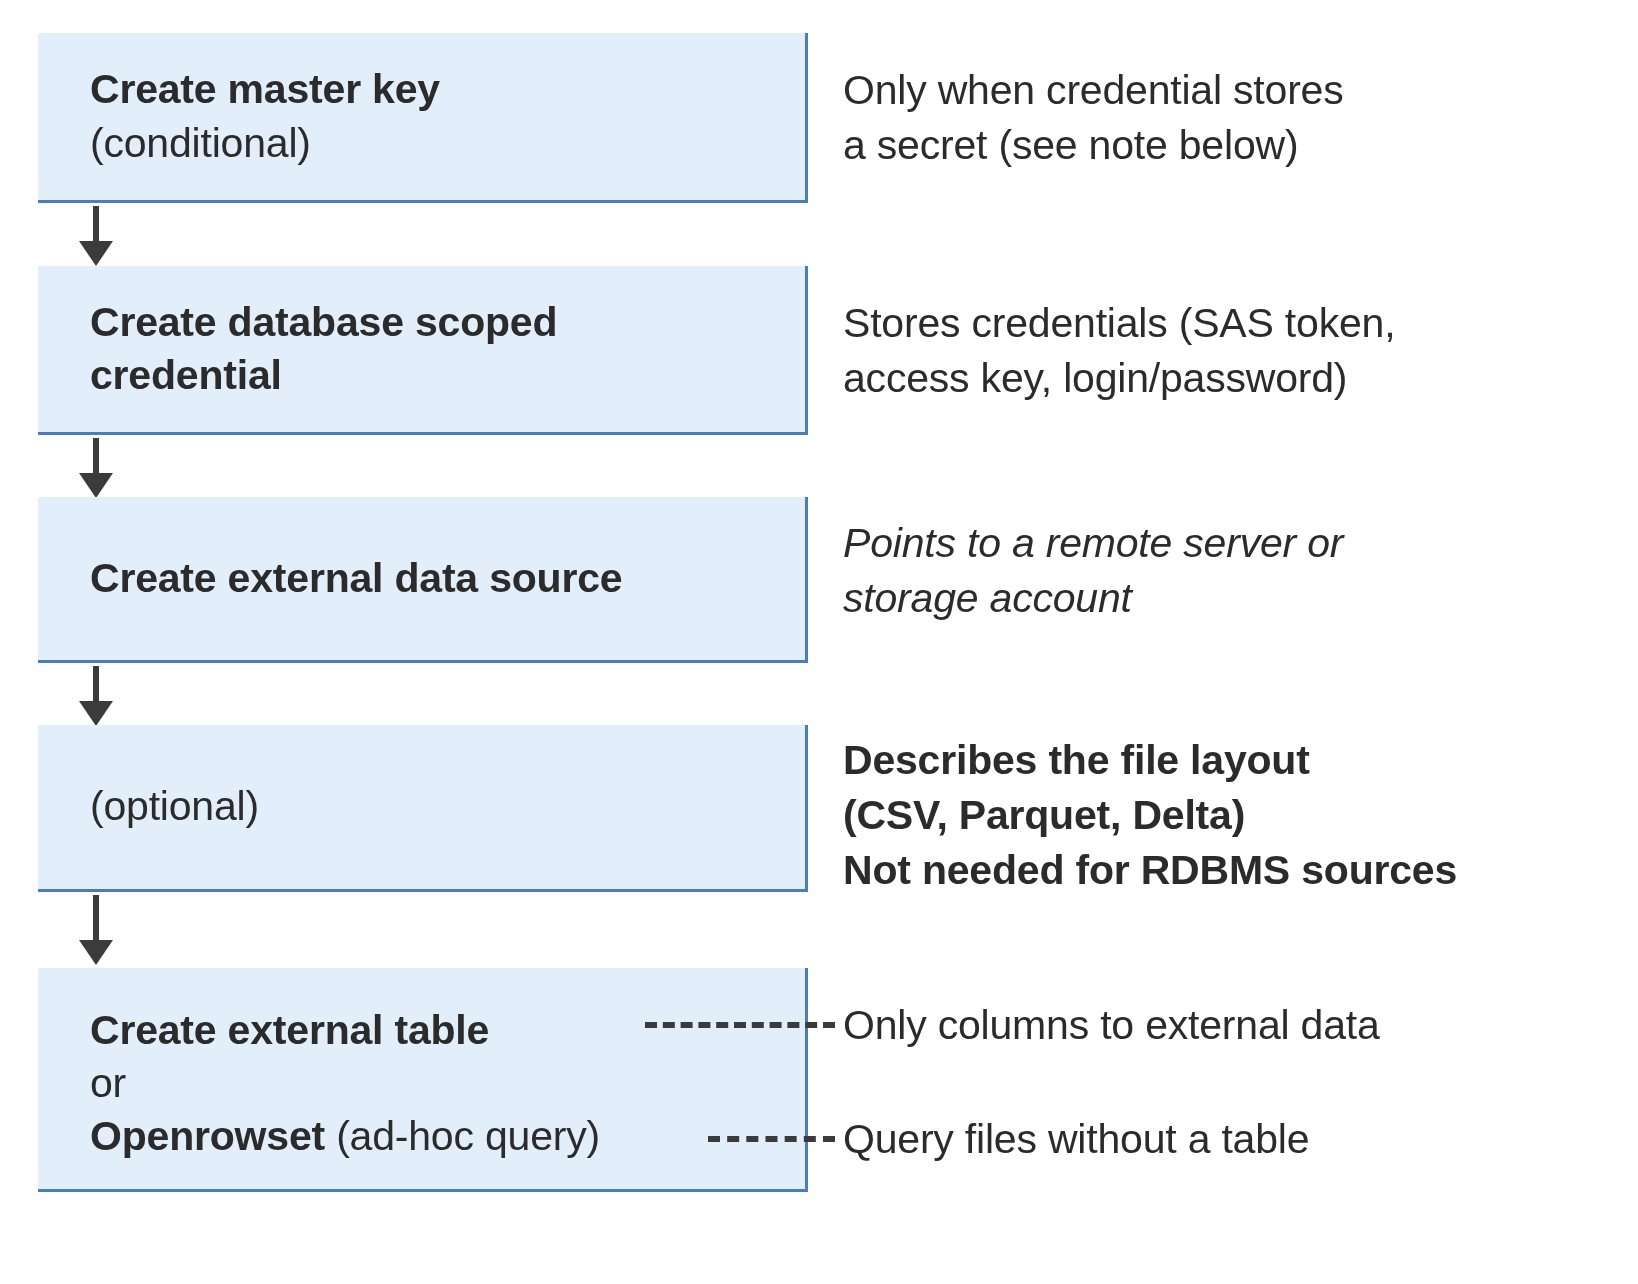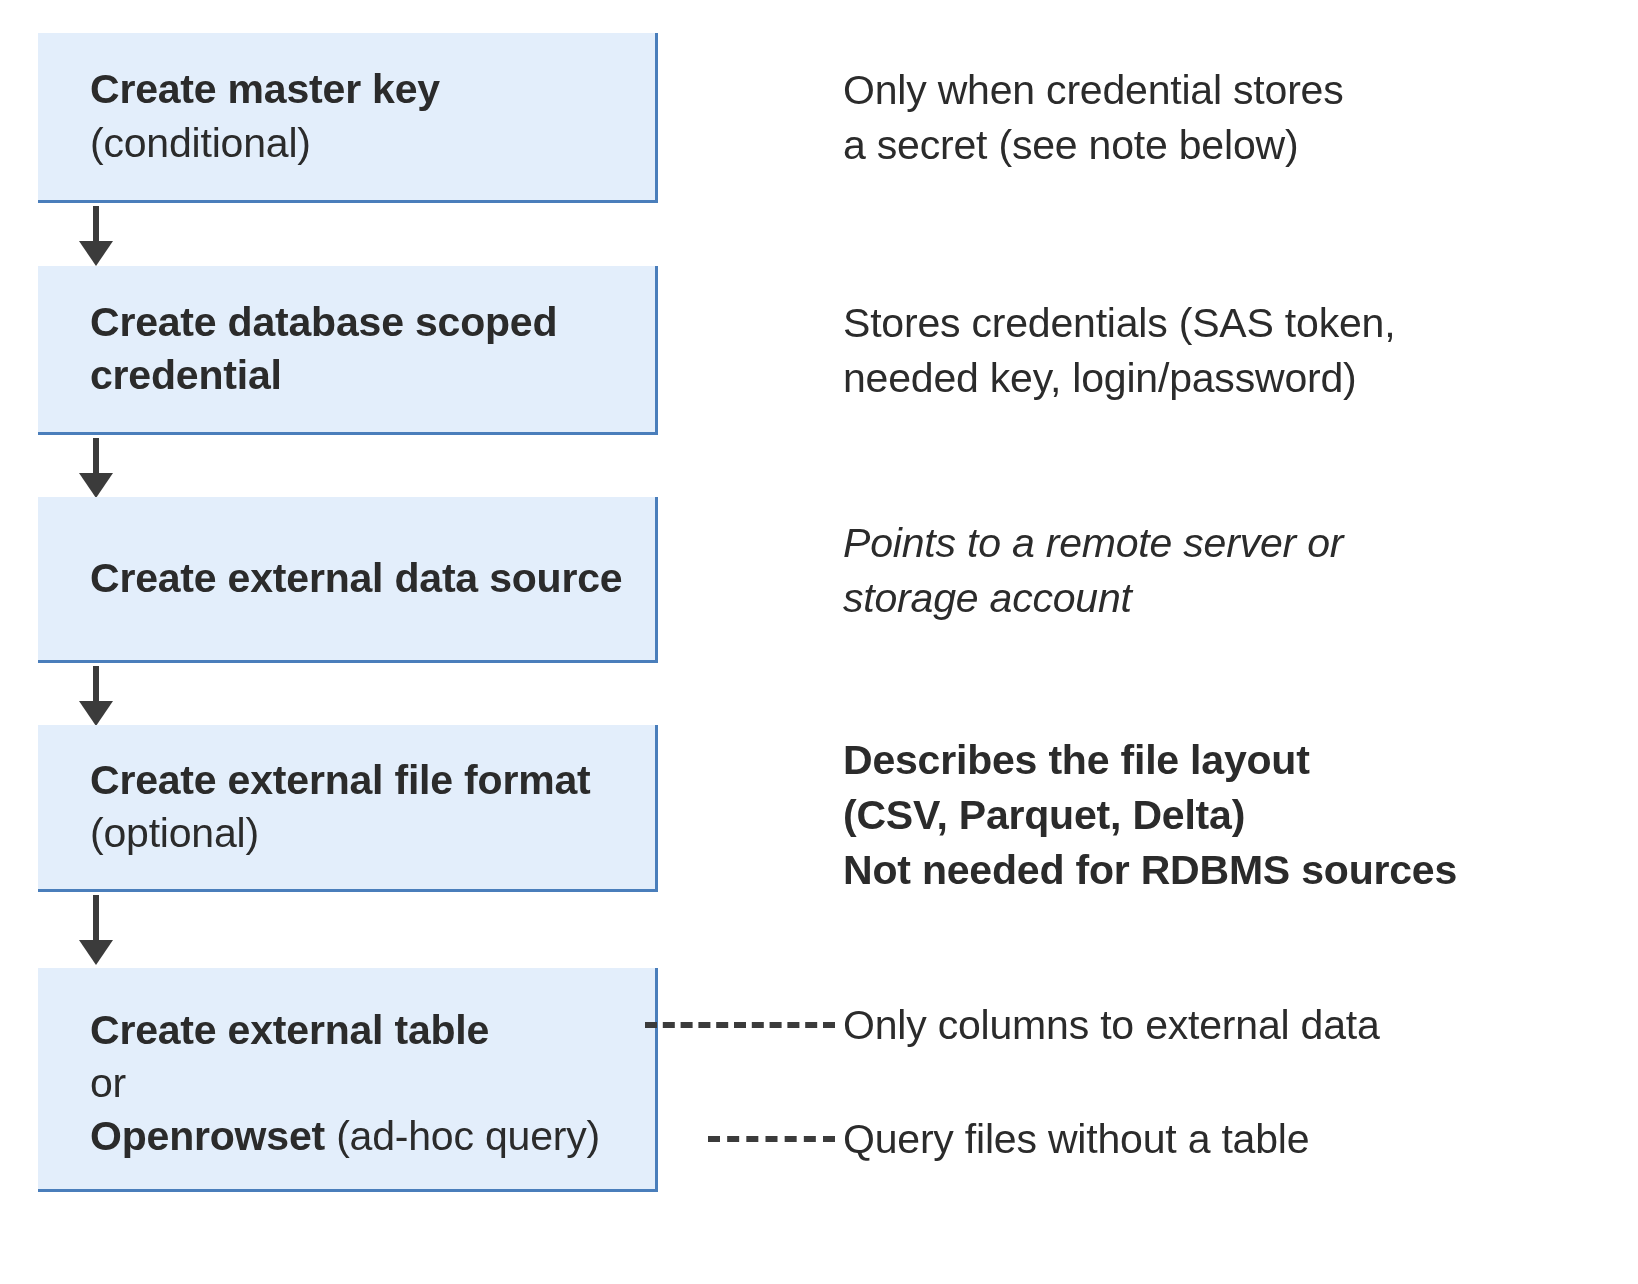--- a/index.html
+++ b/index.html
@@ -18,21 +18,21 @@
   #diagram {
     position: relative;
     width: 1638px;
     height: 1284px;
   }
 
   
   .flow-box {
     position: absolute;
     left: 38px;
-    width: 620px;
+    width: 770px;
     background: #e3eefb;
     border-right: 3px solid #4a7ebb;
     border-bottom: 3px solid #4a7ebb;
     box-sizing: border-box;
     display: flex;
     flex-direction: column;
     justify-content: center;
   }
   .box-text {
     padding-left: 52px;
@@ -112,21 +112,21 @@
   </div>
 
   <div class="flow-box" style="top:266px; height:169px;">
     <div class="box-text">
       <div class="box-title">Create database scoped
 credential</div>
       <div class="box-sub"></div>
     </div>
   </div>
   <div class="desc" style="top:296px;">Stores credentials (SAS token,
-needed key, login/password)</div>
+access key, login/password)</div>
 
   <div class="arrow" style="top:438px; height:60px;">
     <div class="shaft" style="height:36px;"></div>
     <div class="head" style="top:35px;"></div>
   </div>
 
   <div class="flow-box" style="top:497px; height:166px;">
     <div class="box-text">
       <div class="box-title">Create external data source</div>
     </div>
@@ -134,21 +134,20 @@
   <div class="desc" style="top:516px;font-style:italic;">Points to a remote server or
 storage account</div>
 
   <div class="arrow" style="top:666px; height:60px;">
     <div class="shaft" style="height:36px;"></div>
     <div class="head" style="top:35px;"></div>
   </div>
 
   <div class="flow-box" style="top:725px; height:167px;">
     <div class="box-text">
-      <div class="box-title">Create external file format</div>
       <div class="box-sub">(optional)</div>
     </div>
   </div>
   <div class="desc" style="top:733px;font-weight:bold;">Describes the file layout
 (CSV, Parquet, Delta)
 Not needed for RDBMS sources</div>
 
   <div class="arrow" style="top:895px; height:72px;">
     <div class="shaft" style="height:46px;"></div>
     <div class="head" style="top:45px;"></div>

